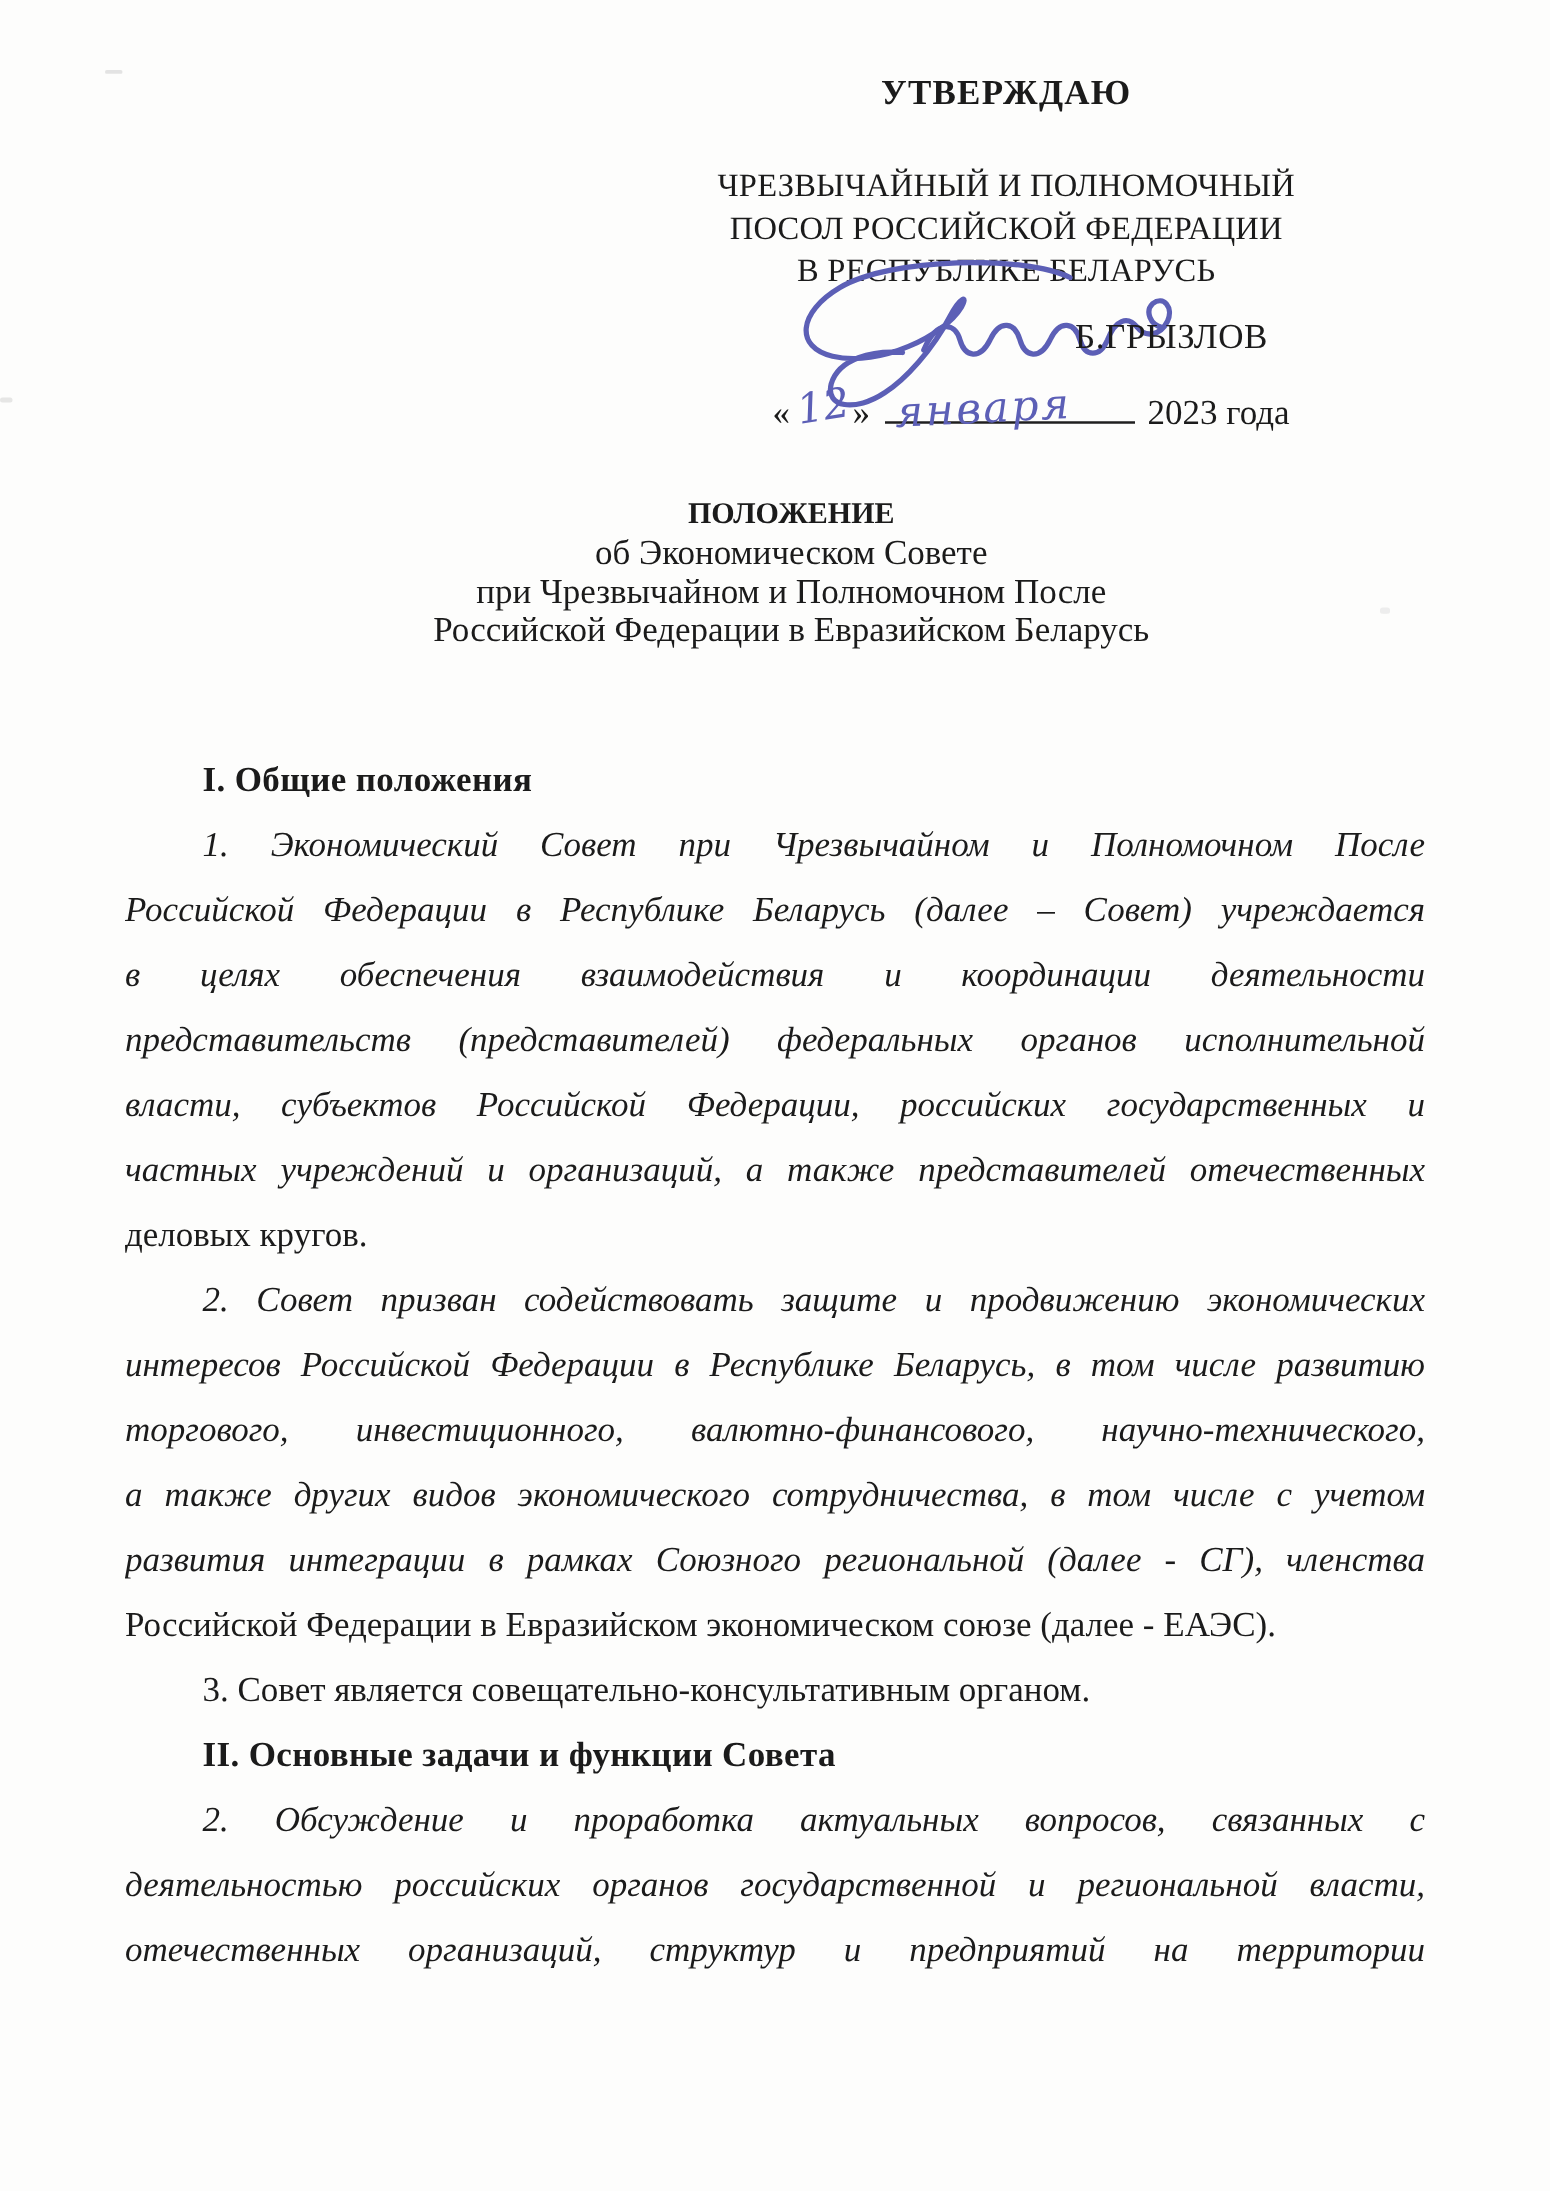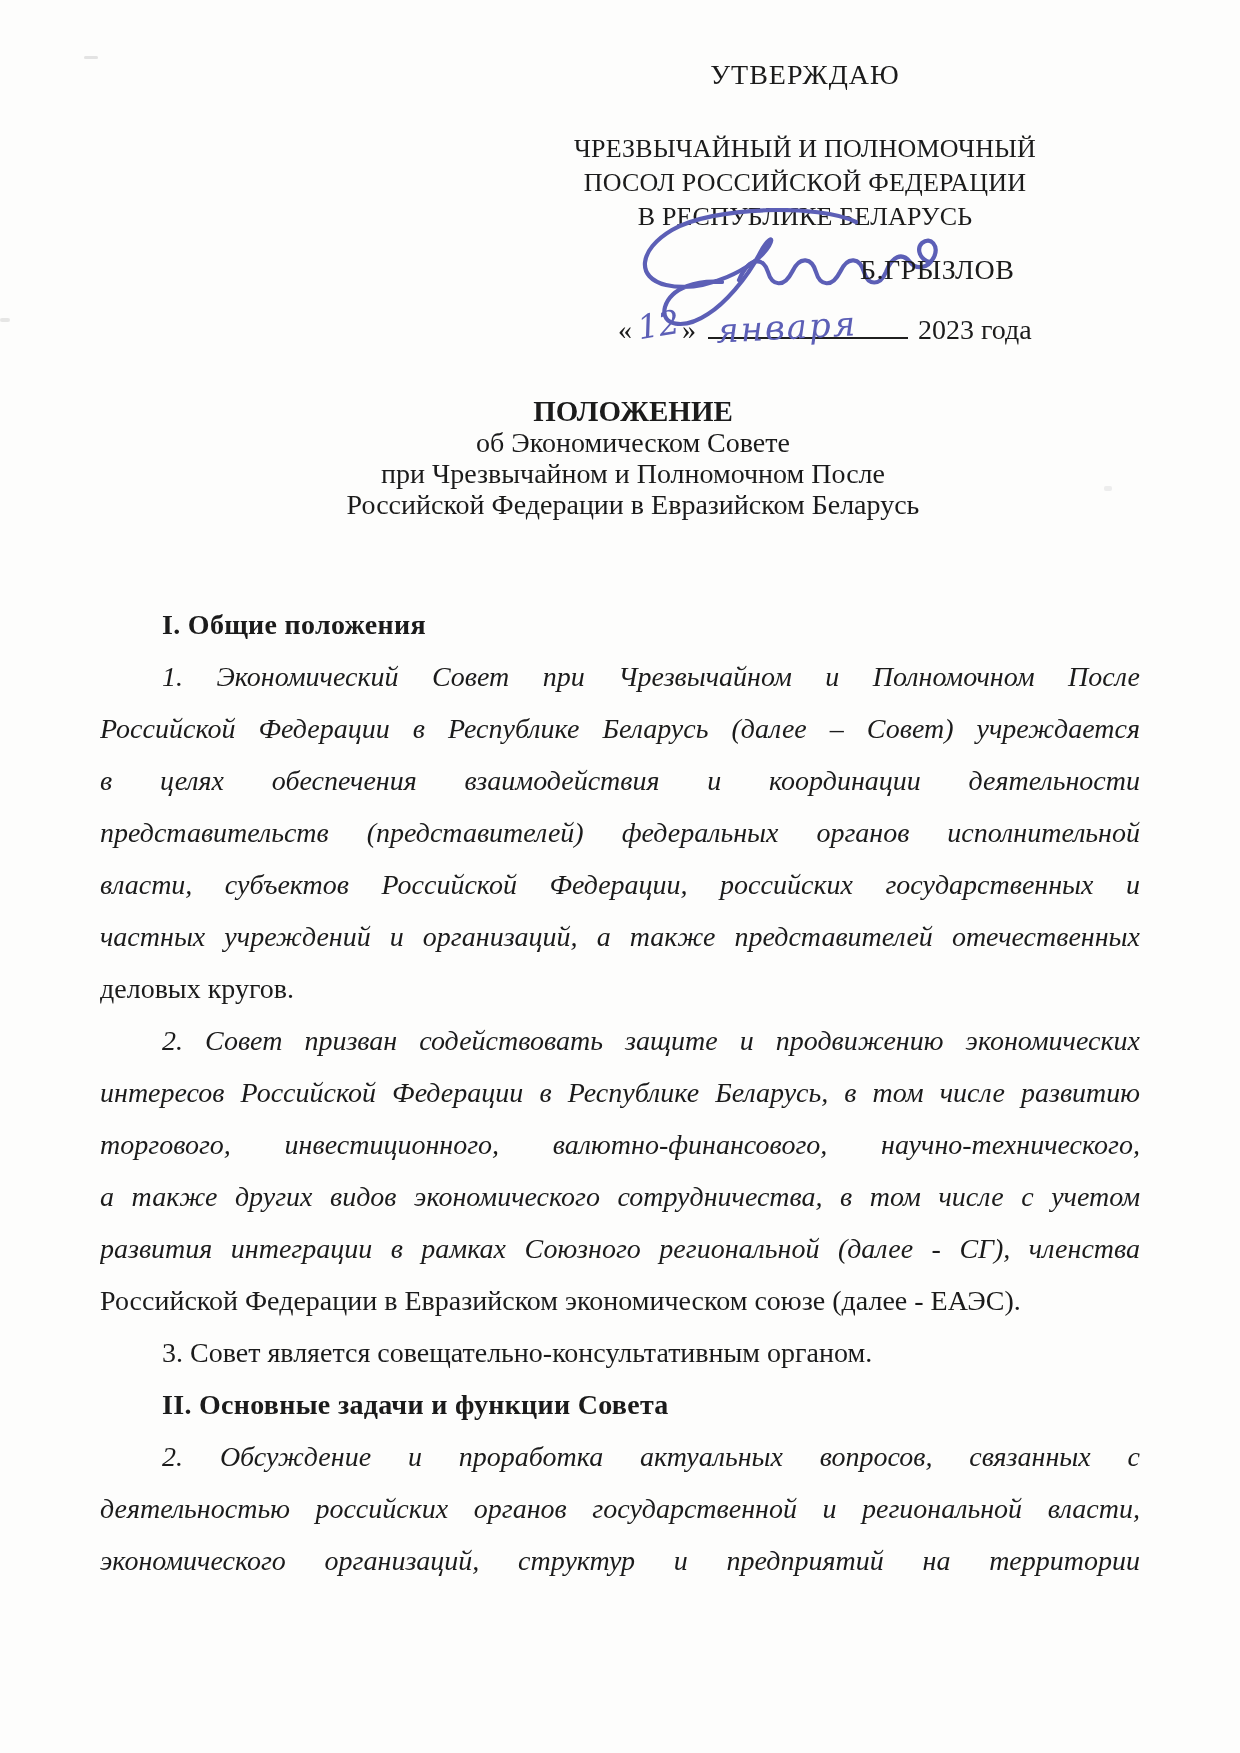--- a/index.html
+++ b/index.html
@@ -11,21 +11,21 @@
     font-family:"Liberation Serif",serif;
     color:#1b1b1b;
     overflow:hidden;
   }
   
   .approval{
     position:absolute;left:560px;top:60px;width:490px;height:310px;
     text-align:center;
   }
   .approve-word{
-    font-size:28px;line-height:30px;letter-spacing:1px;font-weight:normal;
+    font-size:28px;line-height:30px;letter-spacing:1px;font-weight:bold;
   }
   .authority{
     margin-top:42px;font-size:26px;line-height:34px;letter-spacing:.2px;
   }
   .sig-ink{position:absolute;left:58px;top:148px;width:380px;height:130px;}
   .sig-ink svg{display:block;width:100%;height:100%;}
   .signatory{
     position:absolute;left:300px;top:194px;font-size:28px;letter-spacing:.5px;white-space:nowrap;
   }
   .date-row{
@@ -45,21 +45,21 @@
   }
   .hand-month{
     position:absolute;left:8px;bottom:-10px;font-size:34px;letter-spacing:2px;
     transform:rotate(-3deg);white-space:nowrap;
   }
   
   .title-block{
     position:absolute;left:100px;top:396px;width:1066px;
     text-align:center;font-size:28px;line-height:31px;
   }
-  .title-block .t-bold{font-weight:bold;font-size:29px;}
+  .title-block .t-bold{font-weight:bold;font-size:24px;}
   
   .doc-body{
     position:absolute;left:100px;top:599px;width:1040px;
     font-size:28px;
   }
   .line{
     height:52px;line-height:52px;overflow:hidden;
     text-align:left;
   }
   .line.just{text-align:justify;text-align-last:justify;text-justify:inter-word;font-style:italic;}
@@ -121,16 +121,16 @@
       <div class="line indent just">2. Совет призван содействовать защите и продвижению экономических</div>
       <div class="line just">интересов Российской Федерации в Республике Беларусь, в том числе развитию</div>
       <div class="line just">торгового, инвестиционного, валютно-финансового, научно-технического,</div>
       <div class="line just">а также других видов экономического сотрудничества, в том числе с учетом</div>
       <div class="line just">развития интеграции в рамках Союзного региональной (далее - СГ), членства</div>
       <div class="line">Российской Федерации в Евразийском экономическом союзе (далее - ЕАЭС).</div>
       <div class="line indent">3. Совет является совещательно-консультативным органом.</div>
       <div class="line heading">II. Основные задачи и функции Совета</div>
       <div class="line indent just">2. Обсуждение и проработка актуальных вопросов, связанных с</div>
       <div class="line just">деятельностью российских органов государственной и региональной власти,</div>
-      <div class="line just">экономического организаций, структур и предприятий на территории</div>
+      <div class="line just">отечественных организаций, структур и предприятий на территории</div>
     </div>
 
 </div>
 
 </body></html>

